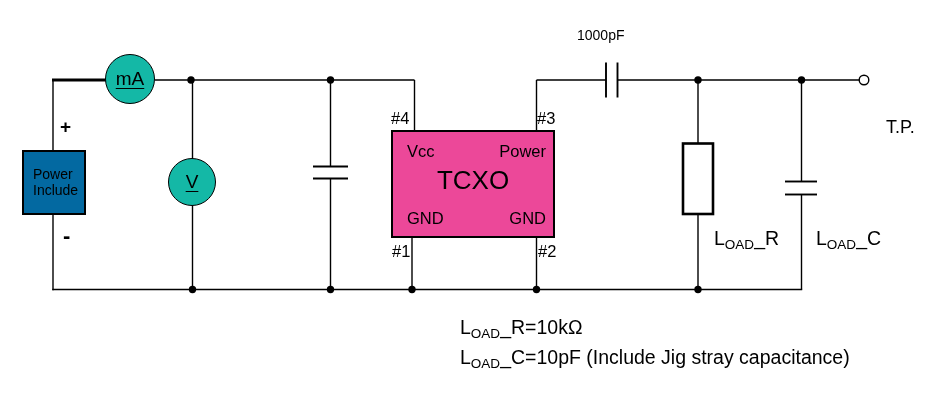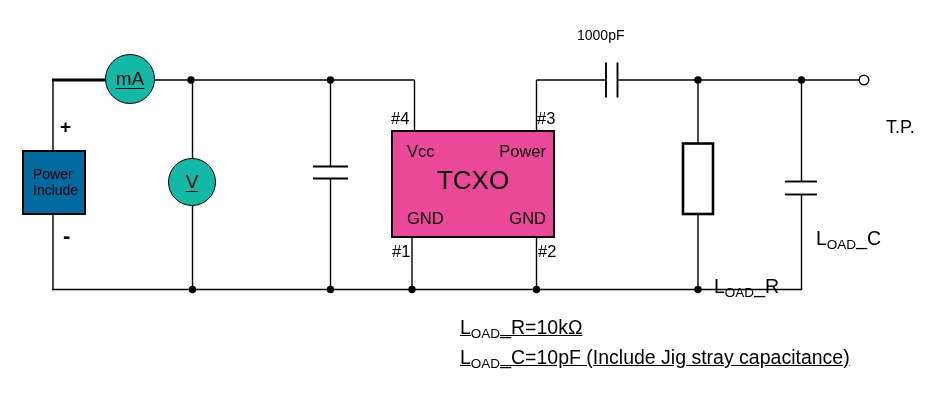--- a/index.html
+++ b/index.html
@@ -52,25 +52,25 @@
   .pin3{left:537px;top:109px;}
   .pin1{left:392px;top:242px;}
   .pin2{left:538px;top:242px;}
   
   .tp-label{left:886px;top:69px;font-size:18px;margin-top:48px;}
   
   .load-label{font-size:19.5px;white-space:nowrap;}
   .load-label .sub, .note .sub{
     font-size:13.5px;position:relative;top:4px;
   }
-  .loadR-label{left:714px;top:227px;margin-top:48px;}
+  .loadR-label{left:714px;top:227px;}
   .loadC-label{left:816px;top:227px;}
   
   .notes{left:460px;top:316px;font-size:19.5px;}
-  .note{height:30px;white-space:nowrap;text-decoration:underline;}
+  .note{height:30px;white-space:nowrap;}
 </style>
 </head>
 <body>
 
 <div id="stage">
 
   <svg id="wires" width="935" height="409" viewBox="0 0 935 409">
     <g stroke="#000" stroke-width="1.4" fill="none">
       <line x1="52" y1="80" x2="108" y2="80" stroke-width="3.2"></line>
       <line x1="53" y1="80" x2="53" y2="151"></line>

